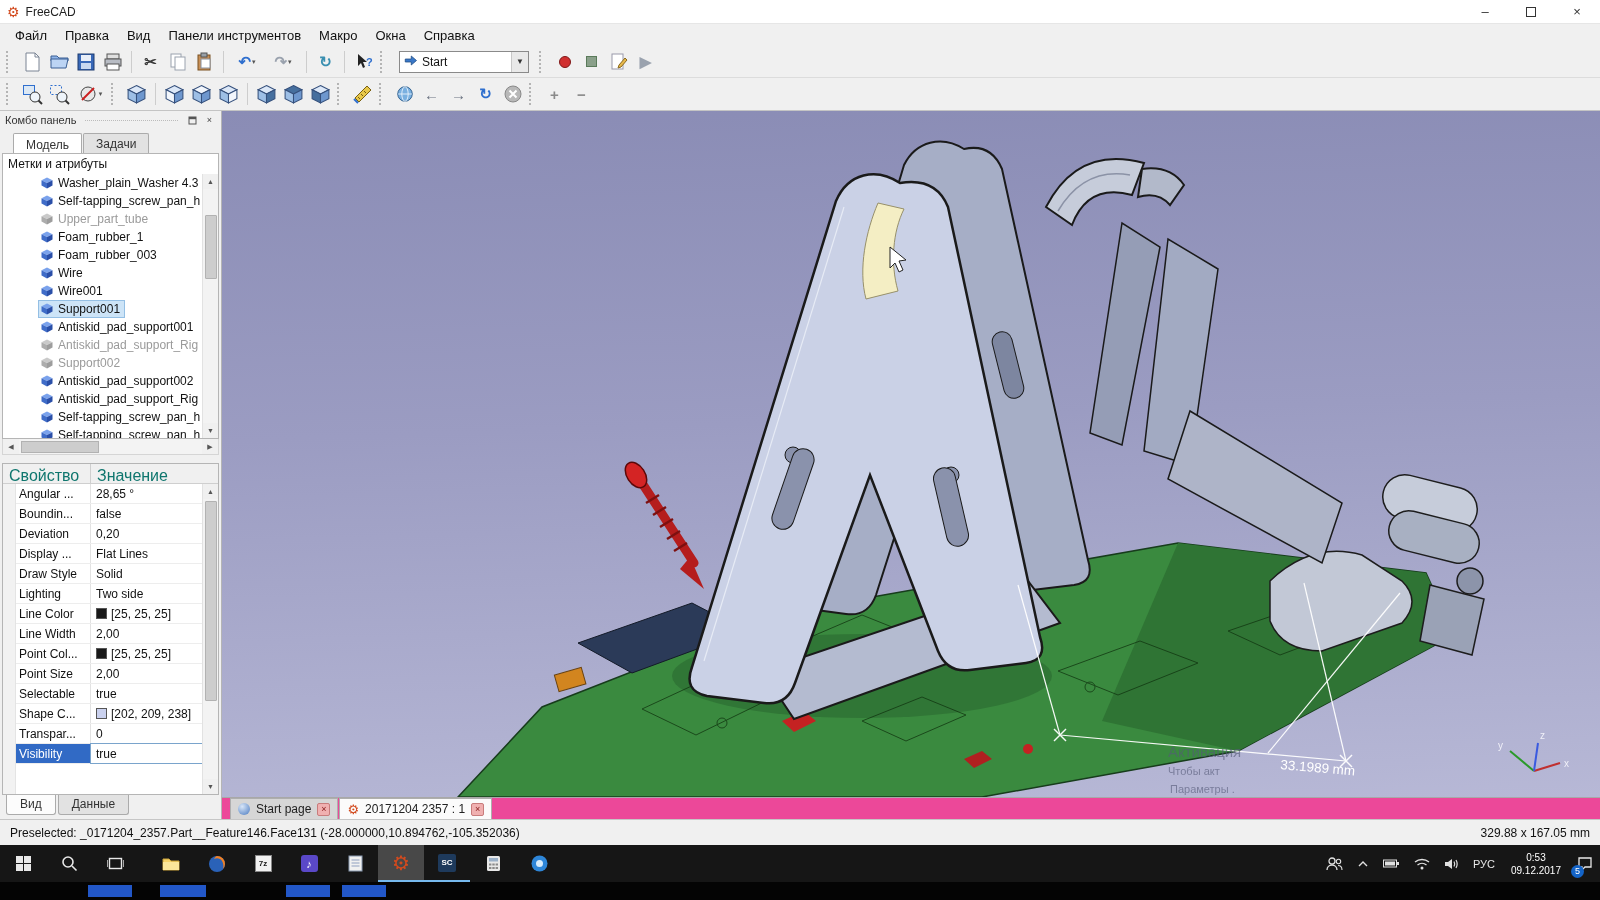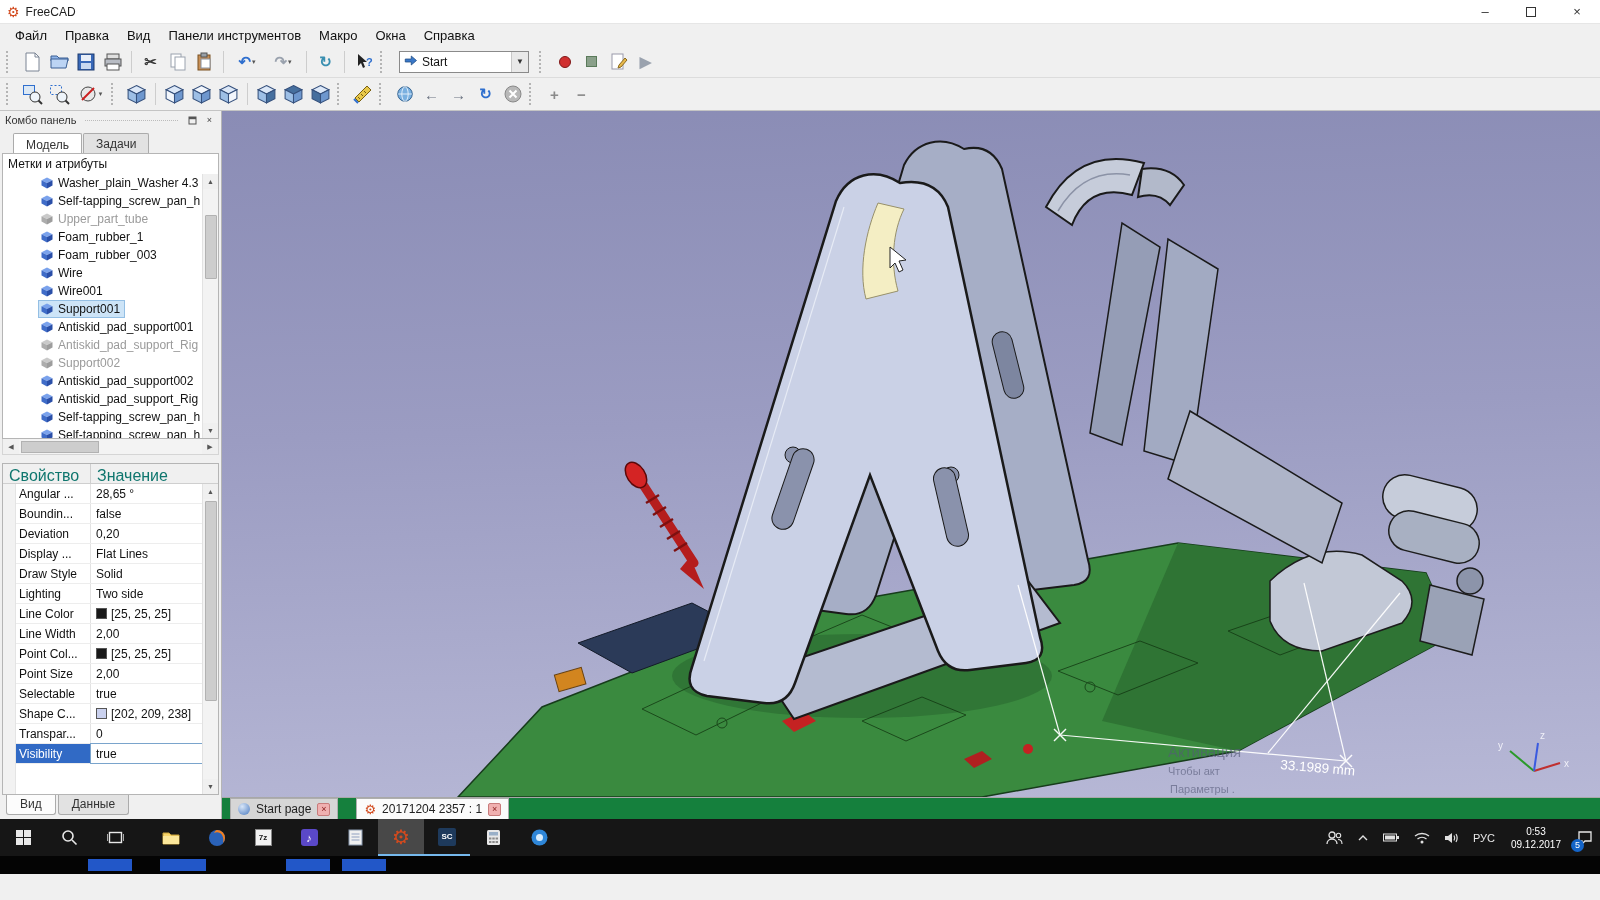--- a/index.html
+++ b/index.html
@@ -76,21 +76,21 @@
   .prow.editing .pv-drop{display:flex;margin-left:auto;width:16px;height:18px;background:#e8e8e8;border-left:1px solid #b5bdc9;align-items:center;justify-content:center;font-size:8px;color:#333}
   .prop-vscroll{position:absolute;top:20px;right:0;bottom:0;width:16px;background:#f3f3f3;border-left:1px solid #e2e2e2;display:flex;flex-direction:column;align-items:center}
   .bottom-tabs{height:24px;display:flex;align-items:flex-start;padding-left:6px;gap:2px}
   .btab{padding:2px 13px 3px;font-size:12px;background:#e2e2e2;border:1px solid #ababab;border-top:none;border-radius:0 0 3px 3px;color:#333}
   .btab.active{background:#fcfcfc}
 
   
   .vp-col{flex:1;min-width:0;display:flex;flex-direction:column}
   .viewport{flex:1;position:relative;background:linear-gradient(178deg,#8a8cb5 0%,#9b9cc2 45%,#b7b8d6 100%);overflow:hidden}
   .viewport svg{display:block;width:100%;height:100%}
-  .doc-tabs{height:22px;background:#15803d;border-top:1px solid #a8a8a8;display:flex;align-items:flex-start;padding-left:8px;gap:18px}
+  .doc-tabs{height:22px;background:#ec4899;border-top:1px solid #a8a8a8;display:flex;align-items:flex-start;padding-left:8px;gap:1px}
   .doc-tab{height:21px;display:flex;align-items:center;gap:6px;padding:0 7px;font-size:12px;background:#d6d6d6;border:1px solid #aeaeae;border-bottom:none;color:#222}
   .doc-tab.active{background:#fbfbfb}
   .dt-globe{width:12px;height:12px;border-radius:50%;background:radial-gradient(circle at 35% 30%,#d8e6f8,#4a7ac0)}
   .fc-gear-sm{color:#d24a1e;font-size:13px;line-height:13px}
   .dt-close{width:13px;height:13px;background:#f0b0b0;border:1px solid #c87c7c;color:#8a2020;font-size:9px;line-height:11px;text-align:center;border-radius:2px}
 
   
   .statusbar{height:26px;background:#f0f0f0;border-top:1px solid #c6c6c6;display:flex;align-items:center;padding:0 10px;font-size:12px;color:#111}
   .status-right{margin-left:auto}
 
@@ -861,20 +861,24 @@
         </div>
         <div class="doc-tab active">
           <span class="fc-gear-sm">⚙</span>
           <span>20171204 2357 : 1</span>
           <span class="dt-close">×</span>
         </div>
       </div>
     </div>
   </div>
 
+  <div class="statusbar">
+    <span>Preselected: _0171204_2357.Part__Feature146.Face131 (-28.000000,10.894762,-105.352036)</span>
+    <span class="status-right">329.88 x 167.05 mm</span>
+  </div>
 
   <div class="taskbar">
     <div class="tb-item">
         <svg width="17" height="17">
           <rect x="1" y="1" width="7" height="7" fill="#e8e8e8"></rect>
           <rect x="9" y="1" width="7" height="7" fill="#e8e8e8"></rect>
           <rect x="1" y="9" width="7" height="7" fill="#e8e8e8"></rect>
           <rect x="9" y="9" width="7" height="7" fill="#e8e8e8"></rect>
         </svg>
       </div>

